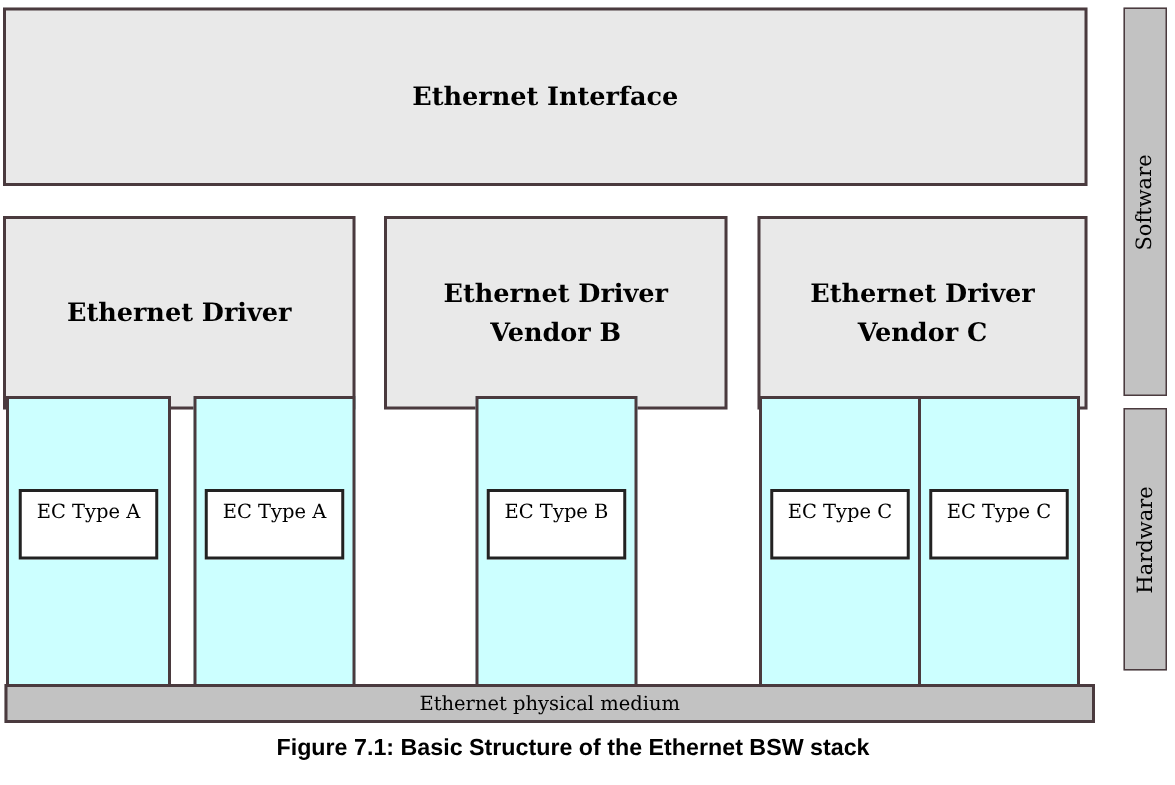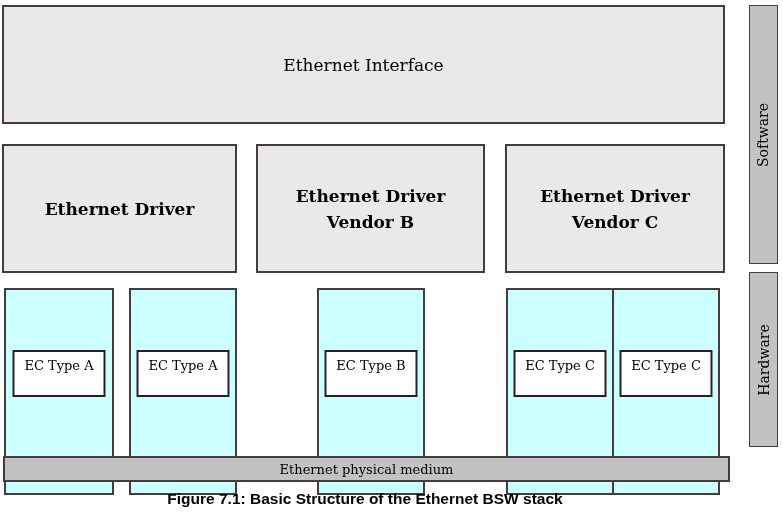--- a/index.html
+++ b/index.html
@@ -21,32 +21,32 @@
     border: 2px solid var(--border, #4a3a3e);
     background: var(--box-fill, #e9e9e9);
     display: flex;
     align-items: center;
     justify-content: center;
     text-align: center;
     color: #000;
   }
   .iface-box {
     left: 2px; top: 5px; width: 723px; height: 119px;
-    font-size: 17px; font-weight: normal;
+    font-size: 17px; font-weight: bold;
   }
   .vendor-box {
     top: 144px; height: 129px;
     font-size: 17px; font-weight: bold;
     line-height: 26px;
   }
   .vendor-a { left: 2px;   width: 235px; }
   .vendor-b { left: 256px; width: 229px; }
   .vendor-c { left: 505px; width: 220px; }
   .ctrl-box {
-    top: 288px; height: 207px;
+    top: 264px; height: 207px;
     background: var(--cyan-fill, #ccffff);
   }
   .ctrl-1 { left: 4px;   width: 110px; }
   .ctrl-2 { left: 129px; width: 108px; }
   .ctrl-3 { left: 317px; width: 108px; }
   .ctrl-4 { left: 506px; width: 108px; }
   .ctrl-5 { left: 612px; width: 108px; }
   .ec-box {
     position: absolute;
     box-sizing: border-box;
@@ -96,20 +96,21 @@
   }
   .caption {
     position: absolute;
     left: 0; top: 490px;
     width: 730px;
     text-align: center;
     font-family: "Liberation Sans", sans-serif;
     font-weight: bold;
     font-size: 15.5px;
     color: #000;
+    padding-left: 17px;
   }
 </style>
 </head>
 <body>
 
 <div class="stage">
 
   <div class="box iface-box">
     <span>Ethernet Interface</span>
   </div>

